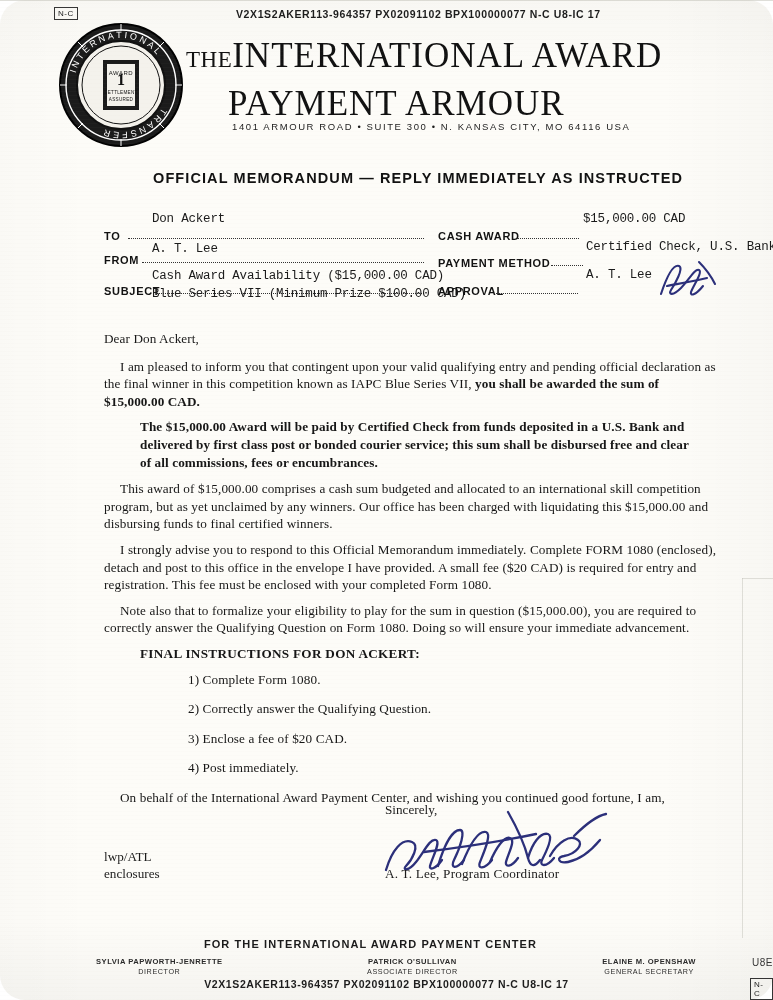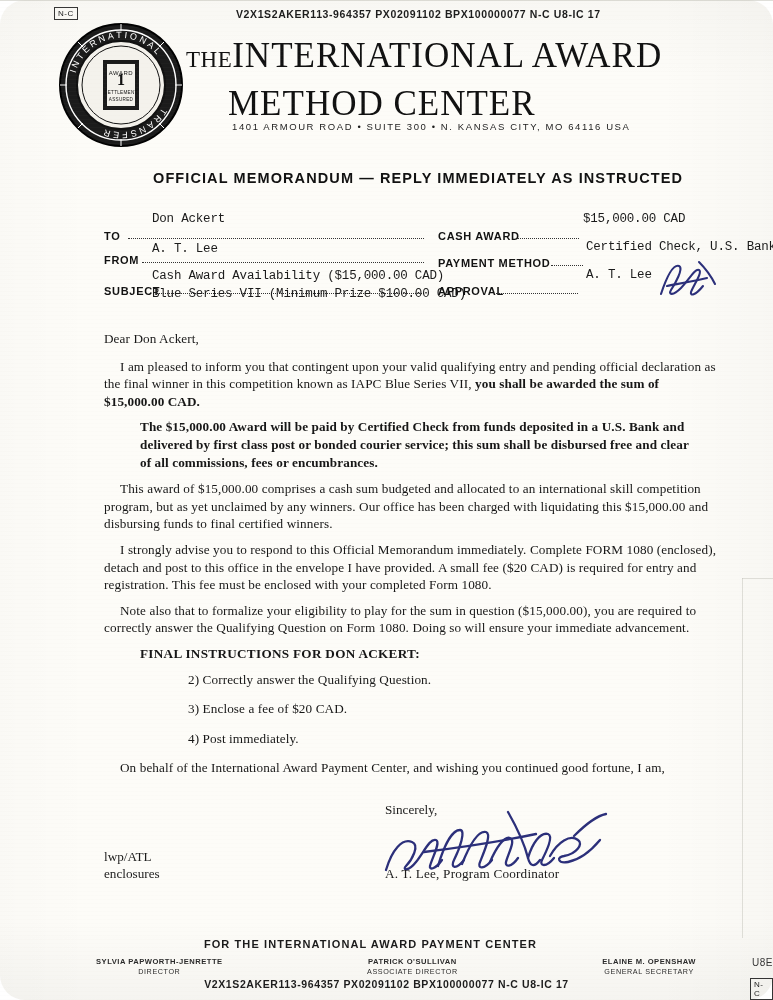--- a/index.html
+++ b/index.html
@@ -275,21 +275,21 @@
           <line x1="101" y1="101" x2="106" y2="106"></line>
         <line x1="101" y1="25" x2="106" y2="20"></line>
           <line x1="20" y1="106" x2="25" y2="101"></line>
       </g>
     </svg>
   </div>
 
   <div class="masthead-title1">
     <span class="sm">THE</span><span>INTERNATIONAL AWARD</span>
   </div>
-  <div class="masthead-title2">METHOD CENTER</div>
+  <div class="masthead-title2">PAYMENT ARMOUR</div>
   <div class="masthead-addr">1401 ARMOUR ROAD • SUITE 300 • N. KANSAS CITY, MO 64116 USA</div>
 
   <div class="memo-head">OFFICIAL MEMORANDUM — REPLY IMMEDIATELY AS INSTRUCTED</div>
 
   <div class="fields">
 
     <div class="flabel" style="left:104px; top:24px;">TO</div>
     <div class="dots" style="left:128px; top:31px; width:296px;"></div>
     <div class="fval" style="left:152px; top:6px;">Don Ackert</div>
 
@@ -334,20 +334,21 @@
 
     <p class="ind">This award of $15,000.00 comprises a cash sum budgeted and allocated to an international skill competition program, but as yet unclaimed by any winners. Our office has been charged with liquidating this $15,000.00 and disbursing funds to final certified winners.</p>
 
     <p class="ind">I strongly advise you to respond to this Official Memorandum immediately. Complete FORM 1080 (enclosed), detach and post to this office in the envelope I have provided. A small fee ($20 CAD) is required for entry and registration. This fee must be enclosed with your completed Form 1080.</p>
 
     <p class="ind">Note also that to formalize your eligibility to play for the sum in question ($15,000.00), you are required to correctly answer the Qualifying Question on Form 1080. Doing so will ensure your immediate advancement.</p>
 
     <div class="final-head">FINAL INSTRUCTIONS FOR DON ACKERT:</div>
 
     <ol class="steps">
+      <li>1) Complete Form 1080.</li>
       <li>2) Correctly answer the Qualifying Question.</li>
       <li>3) Enclose a fee of $20 CAD.</li>
       <li>4) Post immediately.</li>
     </ol>
 
     <p class="ind" style="margin-top:6px;">On behalf of the International Award Payment Center, and wishing you continued good fortune, I am,</p>
   </div>
 
   <div class="closing">Sincerely,</div>
 

